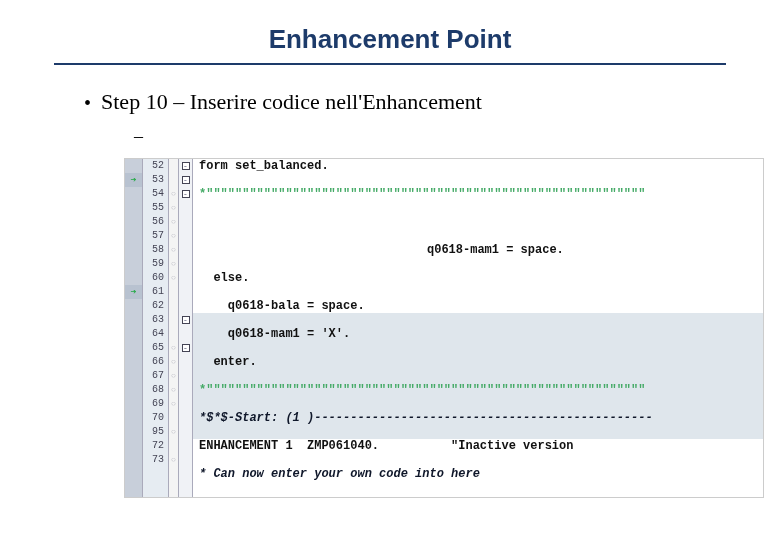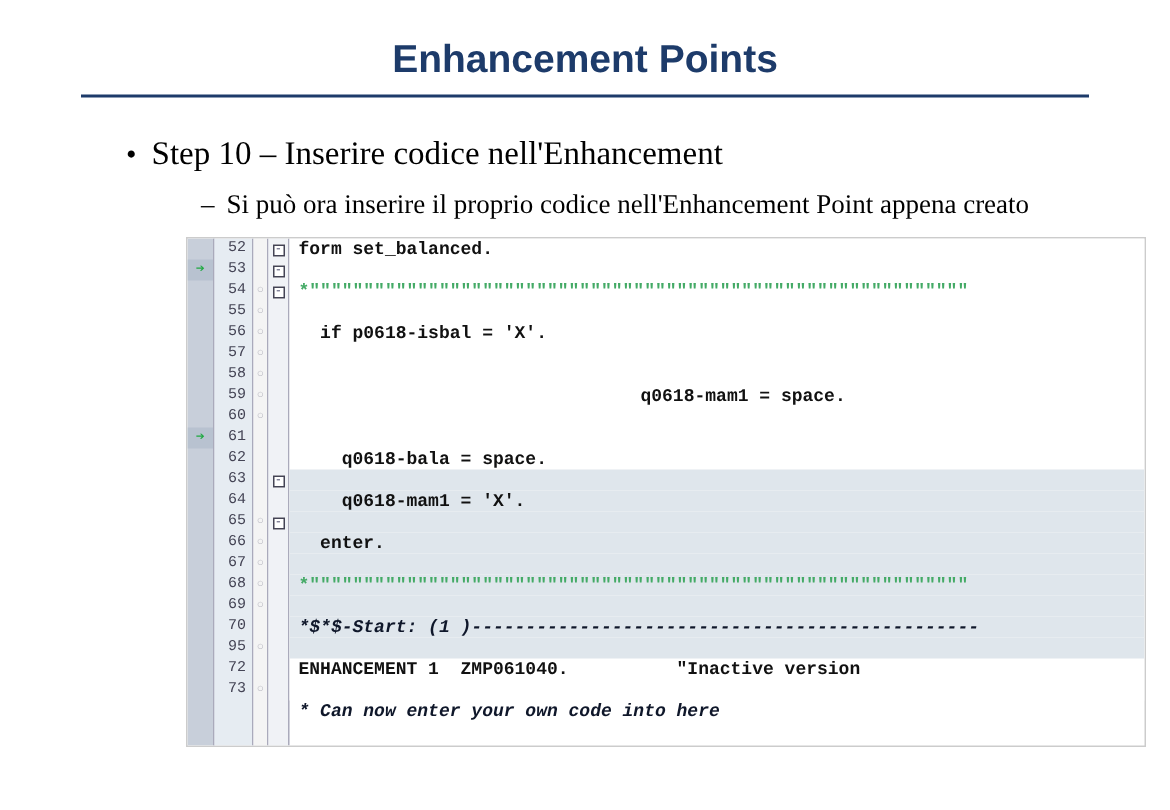--- a/index.html
+++ b/index.html
@@ -123,29 +123,28 @@
   }
   .grey { color:#0f172a; font-style: italic; }
   .greenish { color:#4a6; }
   .arrow-glyph { color:#2a4; font-size:10px; }
   .code-col .code-line span { position:relative; z-index:1;}
 </style>
 </head>
 <body>
 
 <div class="slide">
-  <div class="title">Enhancement Points</div>
+  <div class="title">Enhancement Point</div>
   <hr class="hr">
   <div class="bullet-row">
     <span class="dot">•</span>
     <span>Step 10 – Inserire codice nell'Enhancement</span>
   </div>
   <div class="sub-row">
     <span class="dash">–</span>
-    <span>Si può ora inserire il proprio codice nell'Enhancement Point appena creato</span>
   </div>
 
   <div class="editor-wrap">
     <div class="gutter-col arrow-col">
         <div class="grow" id="arrowcol">
           <div class="gutter-cell"></div>
           <div class="gutter-cell" style="background: rgb(184, 194, 208);">
             <span class="arrow-glyph">➔</span>
           </div>
           <div class="gutter-cell"></div>
@@ -246,22 +245,22 @@
           <div class="fold-cell"></div>
           <div class="fold-cell"></div>
           <div class="fold-cell"></div>
           <div class="fold-cell"></div>
           <div class="fold-cell"></div>
         </div>
       </div>
     <div class="code-col" id="codecol" style="height: 308px; font-weight: bold;">
         <div class="code-line" style="top: 0px;"><span>form set_balanced.</span></div>
         <div class="code-line" style="top: 14px;"><span class="greenish">*"""""""""""""""""""""""""""""""""""""""""""""""""""""""""""""</span></div>
-        <div class="code-line" style="top: 28px;"><span>  if p0618-isbal = 'X'.</span></div>
         <div class="code-line" style="top: 56px; text-align: center;"><span>    q0618-mam1 = space.</span></div>
+        <div class="code-line" style="top: 70px;"><span>  else.</span></div>
         <div class="code-line" style="top: 84px;"><span>    q0618-bala = space.</span></div>
         <div class="code-line" style="top: 98px;"><span>    q0618-mam1 = 'X'.</span></div>
         <div class="code-line" style="top: 112px;"><span>  enter.</span></div>
         <div class="code-line" style="top: 126px;"><span class="greenish">*"""""""""""""""""""""""""""""""""""""""""""""""""""""""""""""</span></div>
         <div class="code-line" style="top: 140px;"><span class="grey">*$*$-Start: (1 )-----------------------------------------------</span></div>
         <div class="highlight-band" style="top: 154px; height: 14px;"></div>
         <div class="code-line" style="top: 154px;"><span>ENHANCEMENT 1  ZMP061040.          "Inactive version</span></div>
         <div class="highlight-band" style="top: 168px; height: 14px;"></div>
         <div class="code-line" style="top: 168px;"><span class="grey">* Can now enter your own code into here</span></div>
         <div class="highlight-band" style="top: 182px; height: 14px;"></div>

